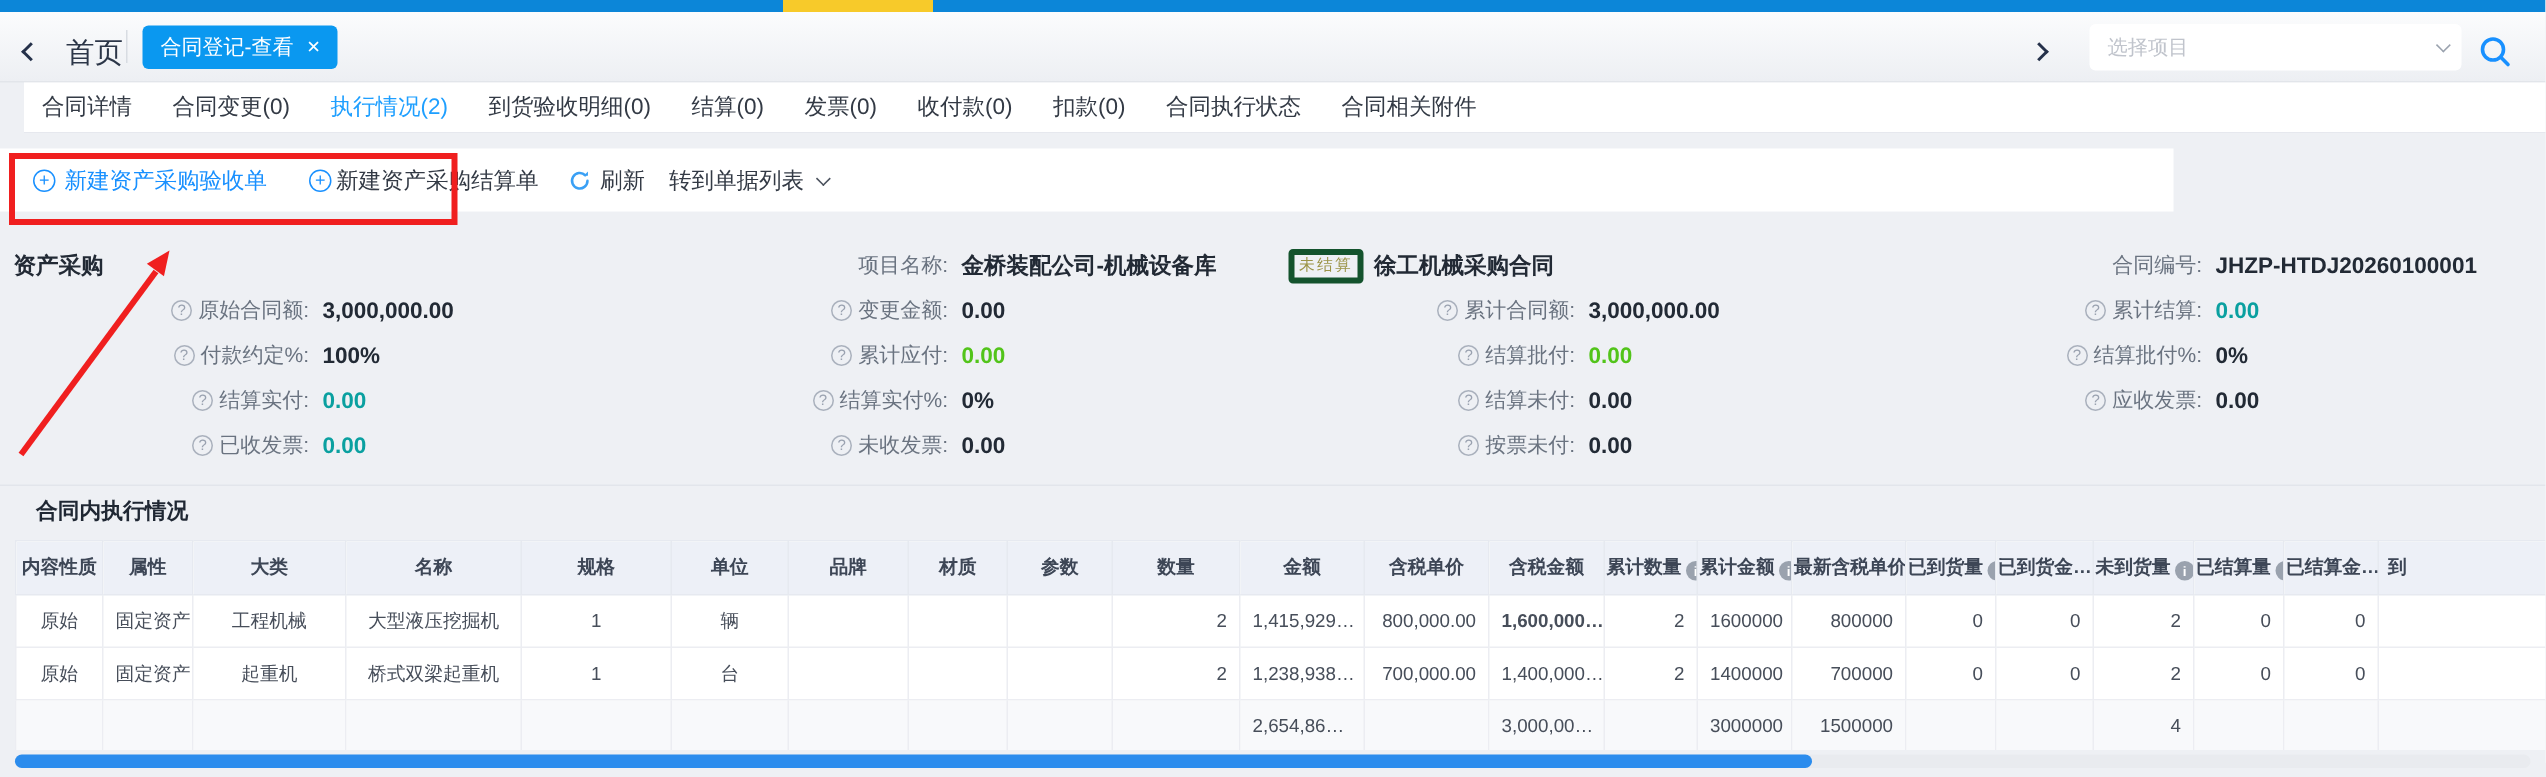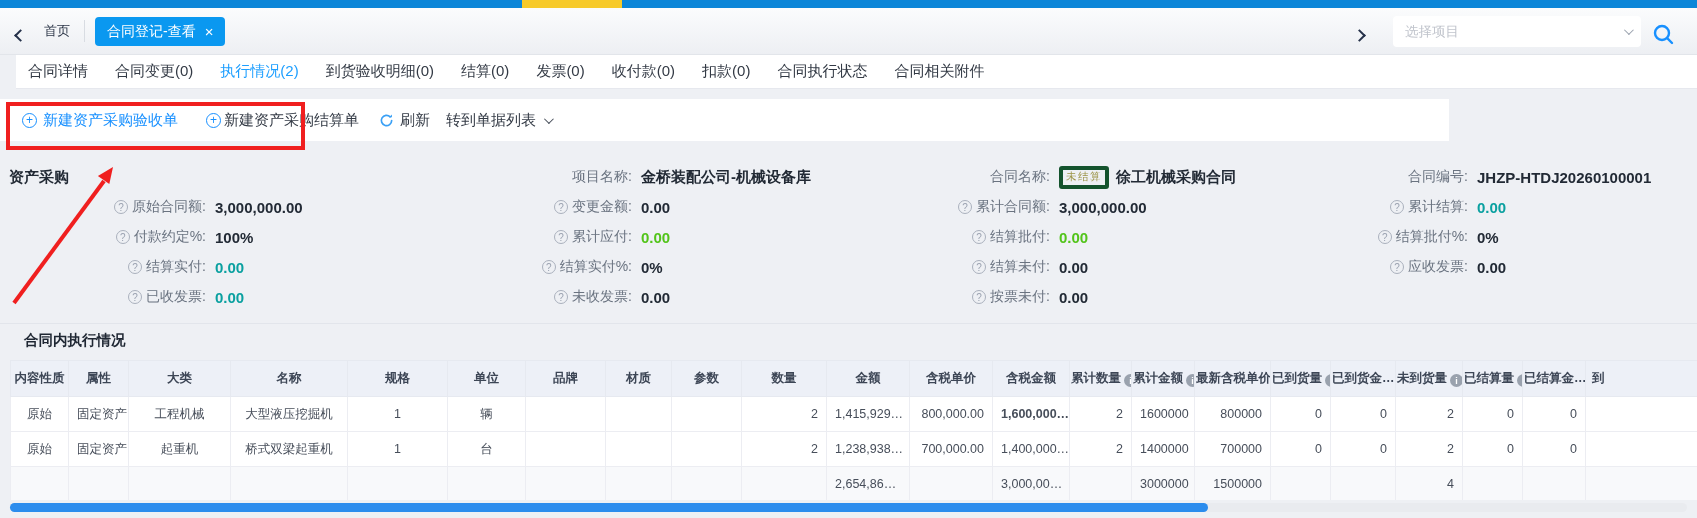--- a/index.html
+++ b/index.html
@@ -11,21 +11,21 @@
   .topbar-progress { position:absolute; left:522px; top:0; width:100px; height:8px; background:#f7ca2a; }
 
   
   .titlebar { position:absolute; top:8px; left:0; width:100%; height:47px;
     background:linear-gradient(#fbfcfd,#edeff3); border-bottom:1px solid #e2e5ea; }
   .chev { display:inline-block; width:9px; height:9px; border-left:2.5px solid #25314a; border-bottom:2.5px solid #25314a; }
   .chev.left  { transform:rotate(45deg); }
   .chev.right { transform:rotate(-135deg); }
   .back-btn  { position:absolute; left:16px; top:18px; cursor:pointer; }
   .fwd-btn   { position:absolute; left:1355px; top:18px; cursor:pointer; }
-  .home-tab  { position:absolute; left:44px; top:14px; font-size:13px; color:#2c3648; cursor:pointer; }
+  .home-tab  { position:absolute; left:44px; top:14px; font-size:19px; color:#2c3648; cursor:pointer; }
   .tab-div   { position:absolute; left:84px; top:12px; width:1px; height:22px; background:#d8dce2; }
   .active-tab{ position:absolute; left:95px; top:9px; height:29px; background:#0a98f0; border-radius:4px;
     color:#fff; font-size:14px; display:flex; align-items:center; gap:9px; padding:0 12px; cursor:pointer; }
   .active-tab .close { font-size:15px; line-height:1; cursor:pointer; }
   .proj-select { position:absolute; left:1393px; top:8px; width:248px; height:31px; background:#fff; border-radius:4px;
     display:flex; align-items:center; padding:0 10px 0 12px; cursor:pointer; }
   .proj-select .ph { flex:1; font-size:13.5px; color:#c0c4cc; }
   .caret { width:7px; height:7px; border-right:1.6px solid #9aa2ae; border-bottom:1.6px solid #9aa2ae; transform:rotate(45deg) translateY(-2px); }
   .search-btn { position:absolute; left:1652px; top:15px; cursor:pointer; }
 
@@ -231,23 +231,20 @@
             <span class="help-ic">?</span>
             <span>未收发票:</span>
           </span>
           <span class="val ">
             <span>0.00</span>
           </span>
         </div>
       </div>
       <div class="sum-col c2">
         <div class="sum-row">
-          <span class="lbl">
-            <span>合同名称:</span>
-          </span>
           <span class="val ">
             <span class="badge">未结算</span>
             <span>徐工机械采购合同</span>
           </span>
         </div>
         <div class="sum-row">
           <span class="lbl">
             <span class="help-ic">?</span>
             <span>累计合同额:</span>
           </span>

